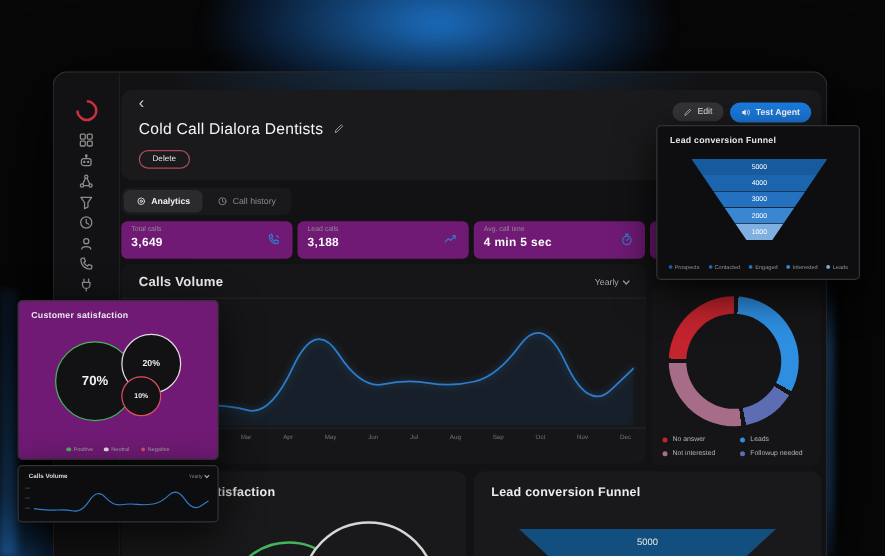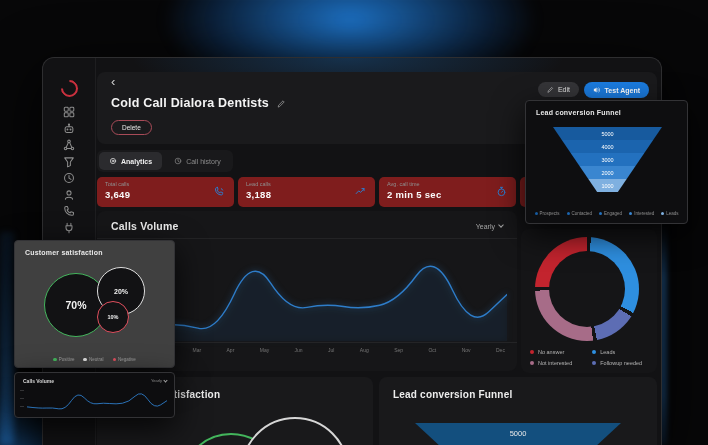--- a/index.html
+++ b/index.html
@@ -22,32 +22,32 @@
 
 .sidebar{position:absolute;left:0;top:0;bottom:0;width:53px;border-right:1px solid #1e1e20;display:flex;flex-direction:column;align-items:center}
 .logo{margin-top:22px;width:17px;height:17px;border-radius:50%;border:2.5px solid #c9303e;border-top-color:transparent;transform:rotate(-45deg)}
 #side-icons{margin-top:9px;display:flex;flex-direction:column;gap:4.5px}
 .side-ic{width:24px;height:12px;display:flex;justify-content:center;align-items:center;cursor:pointer}
 svg.icn{stroke:#8d8d8d;fill:none;stroke-width:1.2;stroke-linecap:round;stroke-linejoin:round}
 
 .header-card{position:absolute;left:54px;top:14px;width:560px;height:72px;background:#1a1a1c;border-radius:8px}
 .back{position:absolute;left:14px;top:3px;color:#cfcfcf;font-size:13px;line-height:14px;cursor:pointer}
 .title-row{position:absolute;left:14px;top:22px;display:flex;align-items:center;gap:8px}
-.title-row h1{font-size:12.5px;font-weight:700;color:#f4f4f4;letter-spacing:.2px}
+.title-row h1{font-size:12.5px;font-weight:400;color:#f4f4f4;letter-spacing:.2px}
 .delete-btn{position:absolute;left:14px;top:48px;background:transparent;border:1px solid #a84b58;border-radius:9px;color:#e9e9e9;font-size:6.5px;padding:3px 10px;cursor:pointer;font-family:inherit}
 .edit-btn{position:absolute;right:78px;top:10px;background:#353538;border:none;border-radius:9px;color:#e3e3e3;font-size:7px;padding:4px 9px;display:flex;align-items:center;gap:4px;cursor:pointer;font-family:inherit}
 .test-btn{position:absolute;right:8px;top:10px;background:#1b7ce0;border:none;border-radius:9px;color:#fff;font-size:7px;font-weight:700;padding:4px 9px;display:flex;align-items:center;gap:4px;cursor:pointer;font-family:inherit}
 
 .tabs{position:absolute;left:54px;top:92px;height:22px;display:flex;background:#19191b;border-radius:6px;padding:2px;gap:2px}
 .tab{display:flex;align-items:center;gap:4px;padding:0 10px;font-size:7px;color:#8b8b8b;border-radius:5px;cursor:pointer}
 .tab.active{background:#2b2b2e;color:#f0f0f0;font-weight:700}
 .tab svg{stroke:currentColor}
 
 .stats{position:absolute;left:54px;top:119px;width:560px;display:flex;gap:4px}
-.stat{flex:1;height:30px;background:#7f1d1d;border-radius:5px;position:relative;padding:4px 8px}
+.stat{flex:1;height:30px;background:#701a75;border-radius:5px;position:relative;padding:4px 8px}
 .stat .lab{font-size:5.5px;color:#8f8f8f}
 .stat .val{font-size:9.5px;font-weight:700;color:#fafafa;margin-top:2px;letter-spacing:.3px}
 .stat svg{position:absolute;right:9px;top:9px;stroke:#2c7fd3}
 
 .cv{position:absolute;left:54px;top:153px;width:420px;height:160px;background:#161618;border-radius:8px}
 .cv-head{display:flex;justify-content:space-between;align-items:center;padding:9px 14px 6px;border-bottom:1px solid #232325}
 .p-title{font-size:10.5px;font-weight:700;color:#ededed;letter-spacing:.2px}
 .range{display:flex;align-items:center;gap:4px;font-size:7px;color:#a5a5a5;cursor:pointer}
 .caret{width:4px;height:4px;border-right:1px solid #a5a5a5;border-bottom:1px solid #a5a5a5;transform:rotate(45deg);margin-top:-2px}
 #cv-chart{position:absolute;left:10px;top:32px;filter:drop-shadow(0 0 3px rgba(46,125,201,.55))}
@@ -72,21 +72,21 @@
 .big-trap{position:absolute;left:36px;top:46px;width:206px;height:40px;clip-path:polygon(0 0,100% 0,79% 100%,21% 100%);display:flex;justify-content:center;padding-top:6px;font-size:7.5px;color:#eaeaea}
 
 .overlay{position:absolute;border:1px solid #333336;border-radius:4px;box-shadow:0 10px 32px rgba(0,0,0,.8)}
 .ov-title{position:absolute;left:10px;top:8px;font-size:7px;font-weight:700;color:#e8e8e8;letter-spacing:.2px}
 .funnel-ov{left:525px;top:100px;width:163px;height:124px;background:#0e0e10;z-index:5}
 #funnel-stages{position:absolute;left:27px;top:26px;width:109px}
 .f-stage{height:13px;display:flex;align-items:center;justify-content:center;font-size:5.5px;color:#fff}
 .f-legend{position:absolute;left:0;right:0;bottom:7px;display:flex;justify-content:center;gap:7px}
 .f-legend .litem{font-size:4.5px;color:#8f8f8f;gap:2px}
 .f-legend .dot{width:3px;height:3px}
-.satis-ov{left:14px;top:240px;width:161px;height:128px;background:#404040;z-index:5}
+.satis-ov{left:14px;top:240px;width:161px;height:128px;background:#701a75;z-index:5}
 .sc{position:absolute;border-radius:50%;background:#121214;display:flex;align-items:center;justify-content:center;font-weight:700;color:#f2f2f2}
 .sc0{left:29px;top:32px;width:64px;height:64px;font-size:10.5px;z-index:1}
 .sc1{left:82px;top:26px;width:48px;height:48px;font-size:7px;z-index:2}
 .sc2{left:82px;top:60px;width:32px;height:32px;font-size:5.5px;z-index:3}
 .s-legend{position:absolute;left:0;right:0;bottom:5px;display:flex;justify-content:center;gap:9px}
 .s-legend .litem{font-size:4.5px;color:#9f9f9f;gap:2px}
 .s-legend .dot{width:3.5px;height:3.5px}
 .mini-ov{left:14px;top:372px;width:161px;height:46px;background:#0d0d0f;z-index:6}
 .mini-title{position:absolute;left:8px;top:5px;font-size:5px;color:#d8d8d8;font-weight:700}
 .mini-range{position:absolute;right:7px;top:5px;font-size:4px;color:#8a8a8a;display:flex;gap:2px;align-items:center;cursor:pointer}
@@ -223,21 +223,21 @@
         <div class="stat">
           <div class="lab">Lead calls</div>
           <div class="val">3,188</div>
           <svg width="11" height="11" viewBox="0 0 14 14" class="icn" style="stroke: rgb(44, 127, 211);">
             <path d="M1.5 9.6l3.2-3.4 2.4 1.9 4.4-4.6"></path>
             <path d="M8.8 3.3h2.7V6"></path>
           </svg>
         </div>
         <div class="stat">
           <div class="lab">Avg. call time</div>
-          <div class="val">2 min 5 sec</div>
+          <div class="val">4 min 5 sec</div>
           <svg width="11" height="11" viewBox="0 0 14 14" class="icn" style="stroke: rgb(44, 127, 211);">
             <circle cx="7" cy="8" r="4.3"></circle>
             <path d="M7 8l1.8-1.6M7 3.7V2.4M5.6 1.7h2.8"></path>
           </svg>
         </div>
         <div class="stat"></div>
       </div>
 
     <div class="cv">
       <div class="cv-head">

